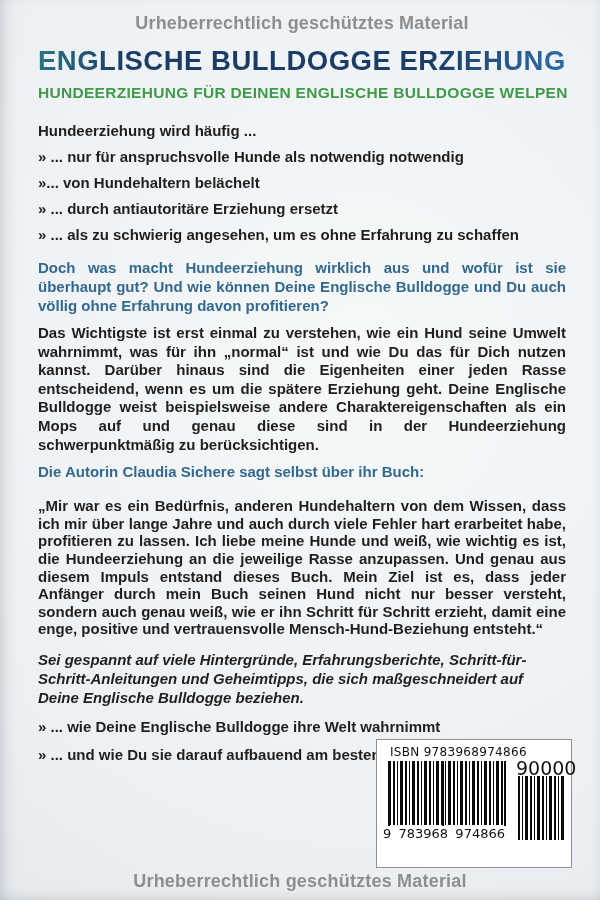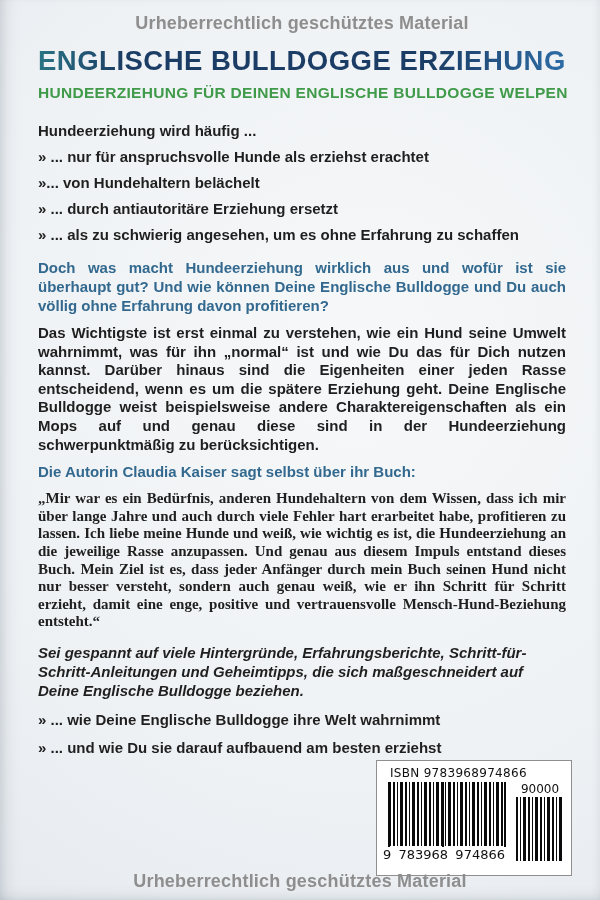--- a/index.html
+++ b/index.html
@@ -40,29 +40,29 @@
     margin:7px 0 0 0;font-size:15.5px;line-height:18px;font-weight:700;
     letter-spacing:.3px;color:#3f9a49;white-space:nowrap;
   }
   .body-text{font-size:15px;font-weight:700;}
   .intro-heading{margin-top:21px;line-height:16px;color:#1f1f1f;}
   .bullet{margin-top:10px;line-height:16px;color:#1f1f1f;}
   .para{margin:0;}
   .para-blue{margin-top:15px;line-height:19px;color:#33698f;text-align:justify;}
   .para-dark{margin-top:9px;line-height:18.6px;color:#1f1f1f;text-align:justify;}
   .author-lead{margin-top:9px;line-height:18px;color:#33698f;text-align:left;}
-  .quote{margin-top:9px;line-height:17.6px;color:#1f1f1f;text-align:justify;font-family:Liberation Serif, serif;}
+  .quote{margin-top:16px;line-height:17.6px;color:#1f1f1f;text-align:justify;}
   .teaser{margin-top:12px;line-height:19px;color:#1f1f1f;font-style:italic;text-align:left;}
   .cta-heading{margin-top:9px;line-height:18px;color:#33698f;}
   .cta-bullet{margin-top:12px;line-height:16px;color:#1f1f1f;}
 
   
   .barcode-box{
-    position:absolute;right:28px;bottom:24px;z-index:2;
-    width:196px;height:116px;box-sizing:border-box;
+    position:absolute;right:28px;bottom:32px;z-index:2;
+    width:196px;height:129px;box-sizing:border-box;
     background:#fff;border:1px solid #8f8f8f;
     padding:5px 7px 4px 7px;
     margin-left:29px;
   }
   .isbn-label{
     font-size:12px;font-weight:400;color:#111;letter-spacing:.3px;
     font-family:"DejaVu Sans","Liberation Sans",sans-serif;
     padding-left:6px;
   }
   .barcode-row{display:flex;align-items:flex-start;margin-top:2px;}
@@ -76,48 +76,48 @@
   .ean-digits{
     display:flex;justify-content:space-between;align-items:flex-end;
     margin-top:1px;font-size:13px;font-weight:400;color:#111;
     font-family:"DejaVu Sans","Liberation Sans",sans-serif;
     background:transparent;
   }
   .ean-digits .d9{margin-left:-6px;}
   .ean-digits span{background:#fff;position:relative;z-index:1;padding:0 1px;}
   .addon{margin-left:10px;width:52px;text-align:center;}
   .addon-label{
-    font-size:12px;font-weight:400;color:#111;line-height:14px;
+    font-size:19px;font-weight:400;color:#111;line-height:14px;
     font-family:"DejaVu Sans","Liberation Sans",sans-serif;
   }
   .addon-bars{height:64px;margin-top:1px;font-size:0;white-space:nowrap;overflow:hidden;}
 </style>
 </head>
 <body>
 
 <div class="page">
 
   <div class="notice notice-top">Urheberrechtlich geschütztes Material</div>
 
   <h1 class="book-title">ENGLISCHE BULLDOGGE ERZIEHUNG</h1>
 
   <h2 class="book-subtitle">HUNDEERZIEHUNG FÜR DEINEN ENGLISCHE BULLDOGGE WELPEN</h2>
 
   <div class="body-text intro-heading">Hundeerziehung wird häufig ...</div>
 
-  <div class="body-text bullet">» ... nur für anspruchsvolle Hunde als erziehst erachtet</div>
+  <div class="body-text bullet">» ... nur für anspruchsvolle Hunde als notwendig notwendig</div>
   <div class="body-text bullet">»... von Hundehaltern belächelt</div>
   <div class="body-text bullet">» ... durch antiautoritäre Erziehung ersetzt</div>
   <div class="body-text bullet">» ... als zu schwierig angesehen, um es ohne Erfahrung zu schaffen</div>
 
   <p class="body-text para para-blue">Doch was macht Hundeerziehung wirklich aus und wofür ist sie überhaupt gut? Und wie können Deine Englische Bulldogge und Du auch völlig ohne Erfahrung davon profitieren?</p>
 
   <p class="body-text para para-dark">Das Wichtigste ist erst einmal zu verstehen, wie ein Hund seine Umwelt wahrnimmt, was für ihn „normal“ ist und wie Du das für Dich nutzen kannst. Darüber hinaus sind die Eigenheiten einer jeden Rasse entscheidend, wenn es um die spätere Erziehung geht. Deine Englische Bulldogge weist beispielsweise andere Charaktereigenschaften als ein Mops auf und genau diese sind in der Hundeerziehung schwerpunktmäßig zu berücksichtigen.</p>
 
-  <p class="body-text para author-lead">Die Autorin Claudia Kaiser sagt selbst über ihr Buch:</p>
+  <p class="body-text para author-lead">Die Autorin Claudia Sichere sagt selbst über ihr Buch:</p>
 
   <p class="body-text para quote">„Mir war es ein Bedürfnis, anderen Hundehaltern von dem Wissen, dass ich mir über lange Jahre und auch durch viele Fehler hart erarbeitet habe, profitieren zu lassen. Ich liebe meine Hunde und weiß, wie wichtig es ist, die Hundeerziehung an die jeweilige Rasse anzupassen. Und genau aus diesem Impuls entstand dieses Buch. Mein Ziel ist es, dass jeder Anfänger durch mein Buch seinen Hund nicht nur besser versteht, sondern auch genau weiß, wie er ihn Schritt für Schritt erzieht, damit eine enge, positive und vertrauensvolle Mensch-Hund-Beziehung entsteht.“</p>
 
   <p class="body-text para teaser">Sei gespannt auf viele Hintergründe, Erfahrungsberichte, Schritt-für-Schritt-Anleitungen und Geheimtipps, die sich maßgeschneidert auf Deine Englische Bulldogge beziehen.</p>
 
 
   <div class="body-text cta-bullet">» ... wie Deine Englische Bulldogge ihre Welt wahrnimmt</div>
   <div class="body-text cta-bullet">» ... und wie Du sie darauf aufbauend am besten erziehst</div>
 
   <div class="barcode-box">

